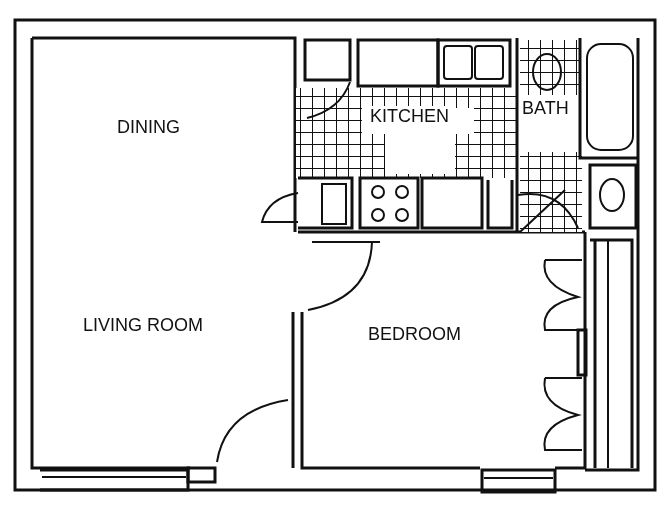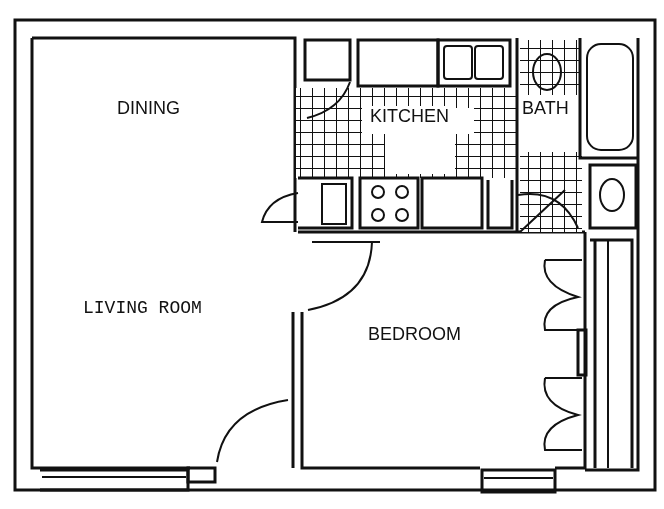--- a/index.html
+++ b/index.html
@@ -94,17 +94,17 @@
   </g>
 
   <g>
     <path class="w" d="M40 470 H188 V490 H40"></path>
     <path class="t" d="M42 477 H186"></path>
     <path class="w" d="M482 470 H555 V492 H482 Z"></path>
     <path class="t" d="M484 478 H553"></path>
   </g>
 </svg>
 
-<span class="lbl" style="left:117px;top:98px;">DINING</span>
-<span class="lbl" style="left:83px;top:298px;font-family:Liberation Mono, monospace;">LIVING ROOM</span>
+<span class="lbl" style="left:117px;top:117px;">DINING</span>
+<span class="lbl" style="left:83px;top:315px;">LIVING ROOM</span>
 <span class="lbl" style="left:368px;top:106px;background:#fff;padding:0 2px;text-align:right;">KITCHEN</span>
 <span class="lbl" style="left:522px;top:98px;background:#fff;">BATH</span>
 <span class="lbl" style="left:368px;top:324px;">BEDROOM</span>
 
 </body></html>

